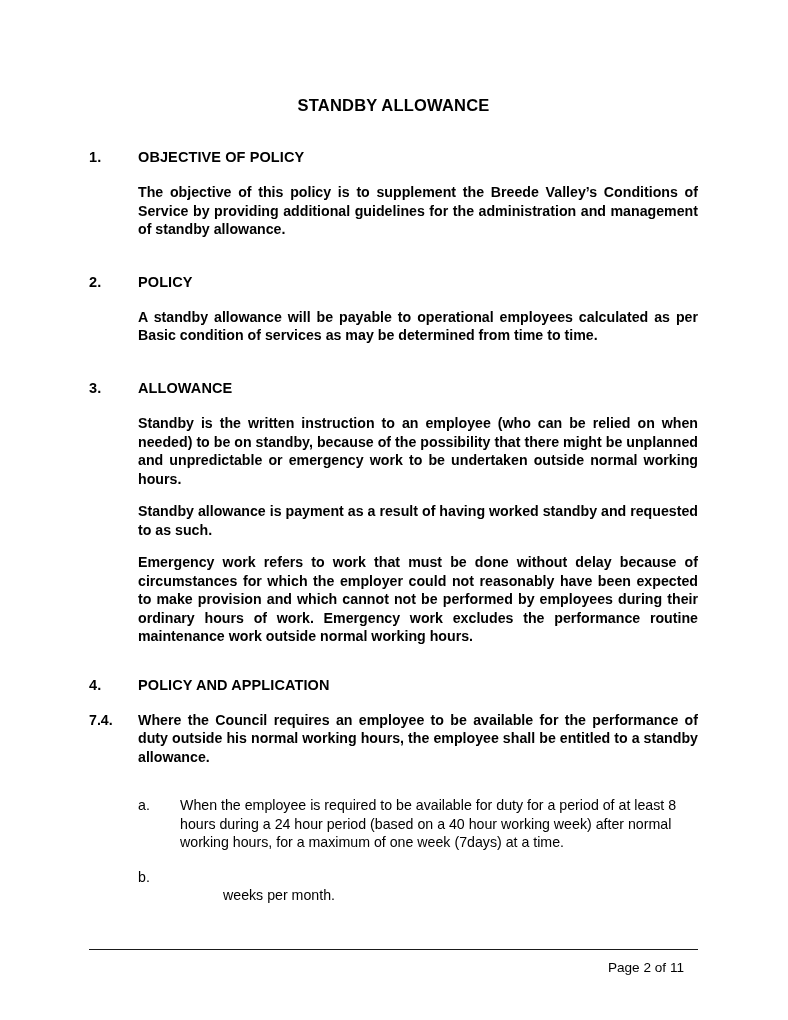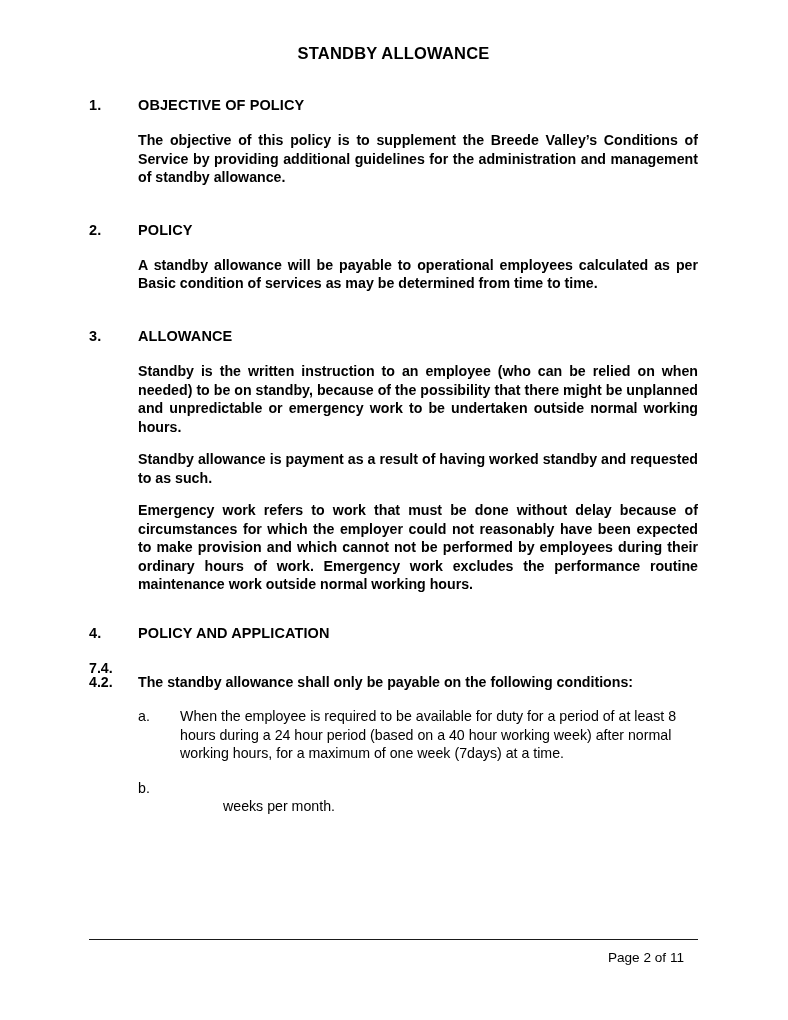--- a/index.html
+++ b/index.html
@@ -28,21 +28,21 @@
     width: 609px; 
   }
 
   
   .doc-title {
     text-align: center;
     font-size: 16.5px;
     font-weight: bold;
     letter-spacing: 0.2px;
     margin: 0;
-    padding-top: 44px;
+    padding-top: 96px;
     line-height: 1.1;
   }
 
   
   .section-heading {
     display: block;
     position: relative;
     padding-left: 49px; 
     font-size: 14.5px;
     font-weight: bold;
@@ -102,21 +102,21 @@
   .gap-body-head  { height: 34px; }
   .gap-para       { height: 14px; }
   .gap-sub        { height: 16px; }
   .gap-sec4       { height: 30px; }
 
   
   .footer {
     position: absolute;
     left: 89px;
     width: 609px;
-    bottom: 54px;
+    bottom: 44px;
   }
   .footer-rule {
     border: 0;
     border-top: 1.6px solid #1a1a1a;
     margin: 0 0 9px 0;
     width: 100%;
   }
   .footer-text {
     text-align: right;
     font-size: 13.6px;
@@ -167,28 +167,25 @@
     <div class="gap-sec4"></div>
 
     <div class="section-heading">
       <span class="num">4.</span>
       <span>POLICY AND APPLICATION</span>
     </div>
     <div class="gap-head-body"></div>
 
     <div class="para">
       <span class="num">7.4.</span>
+      <span>Where the Council requires an employee to be available for the performance of duty outside his normal working hours, the employee shall be entitled to a standby allowance.</span>
     </div>
 
     <div class="gap-para"></div>
 
-    <div class="para no-justify">
-      <span class="num">4.2.</span>
-      <span>The standby allowance shall only be payable on the following conditions:</span>
-    </div>
 
     <div class="gap-sub"></div>
 
     <div class="subitem no-justify">
       <span class="letter">a.</span>
       <span>When the employee is required to be available for duty for a period of at least 8 hours during a 24 hour period (based on a 40 hour working week) after normal working hours, for a maximum of one week (7days) at a time.</span>
     </div>
 
     <div class="gap-sub"></div>
 

